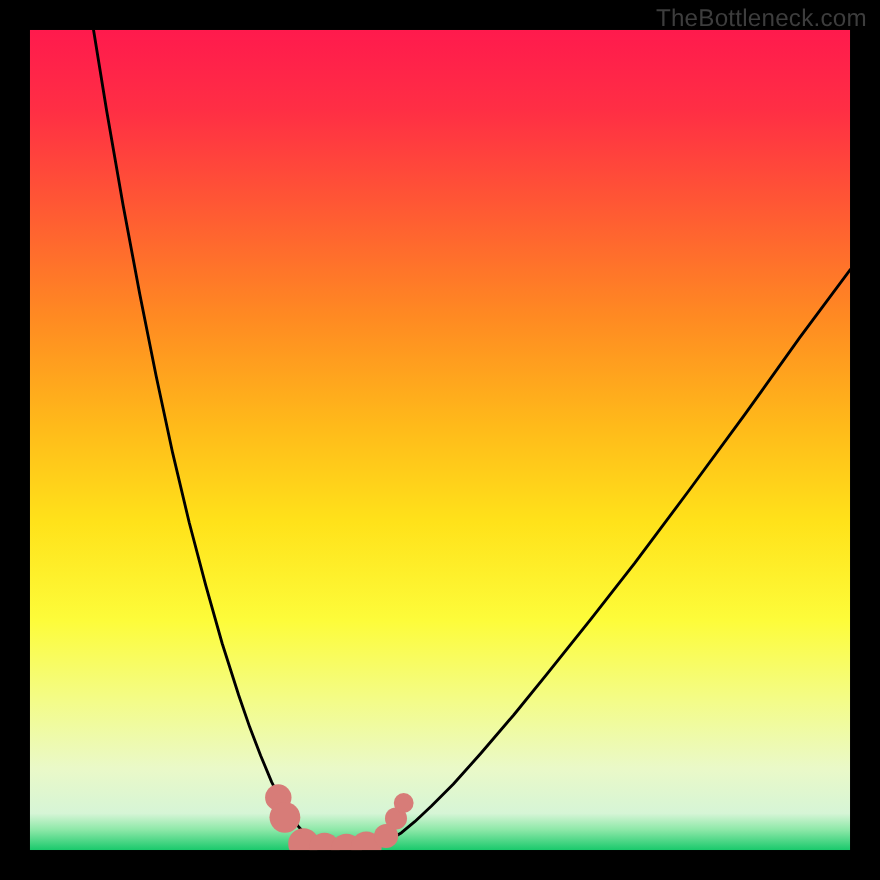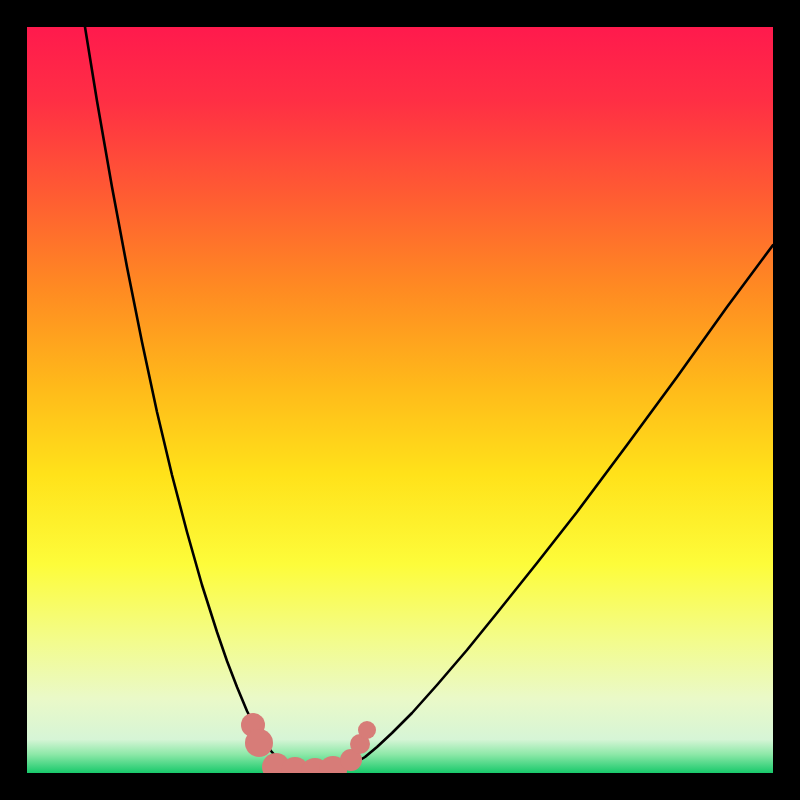--- a/index.html
+++ b/index.html
@@ -90,13 +90,14 @@
           <circle cx="268" cy="744" r="14" fill="#d77c78" stroke="#9c5a57" stroke-width="0"></circle>
           <circle cx="288" cy="745" r="14" fill="#d77c78" stroke="#9c5a57" stroke-width="0"></circle>
           <circle cx="306" cy="743" r="14" fill="#d77c78" stroke="#9c5a57" stroke-width="0"></circle>
           <circle cx="324" cy="733" r="11" fill="#d77c78" stroke="#9c5a57" stroke-width="0"></circle>
           <circle cx="333" cy="717" r="10" fill="#d77c78" stroke="#9c5a57" stroke-width="0"></circle>
           <circle cx="340" cy="703" r="9" fill="#d77c78" stroke="#9c5a57" stroke-width="0"></circle>
         </g>
     </svg>
   </div>
 
+  <div class="watermark">TheBottleneck.com</div>
 </div>
 
 </body></html>

